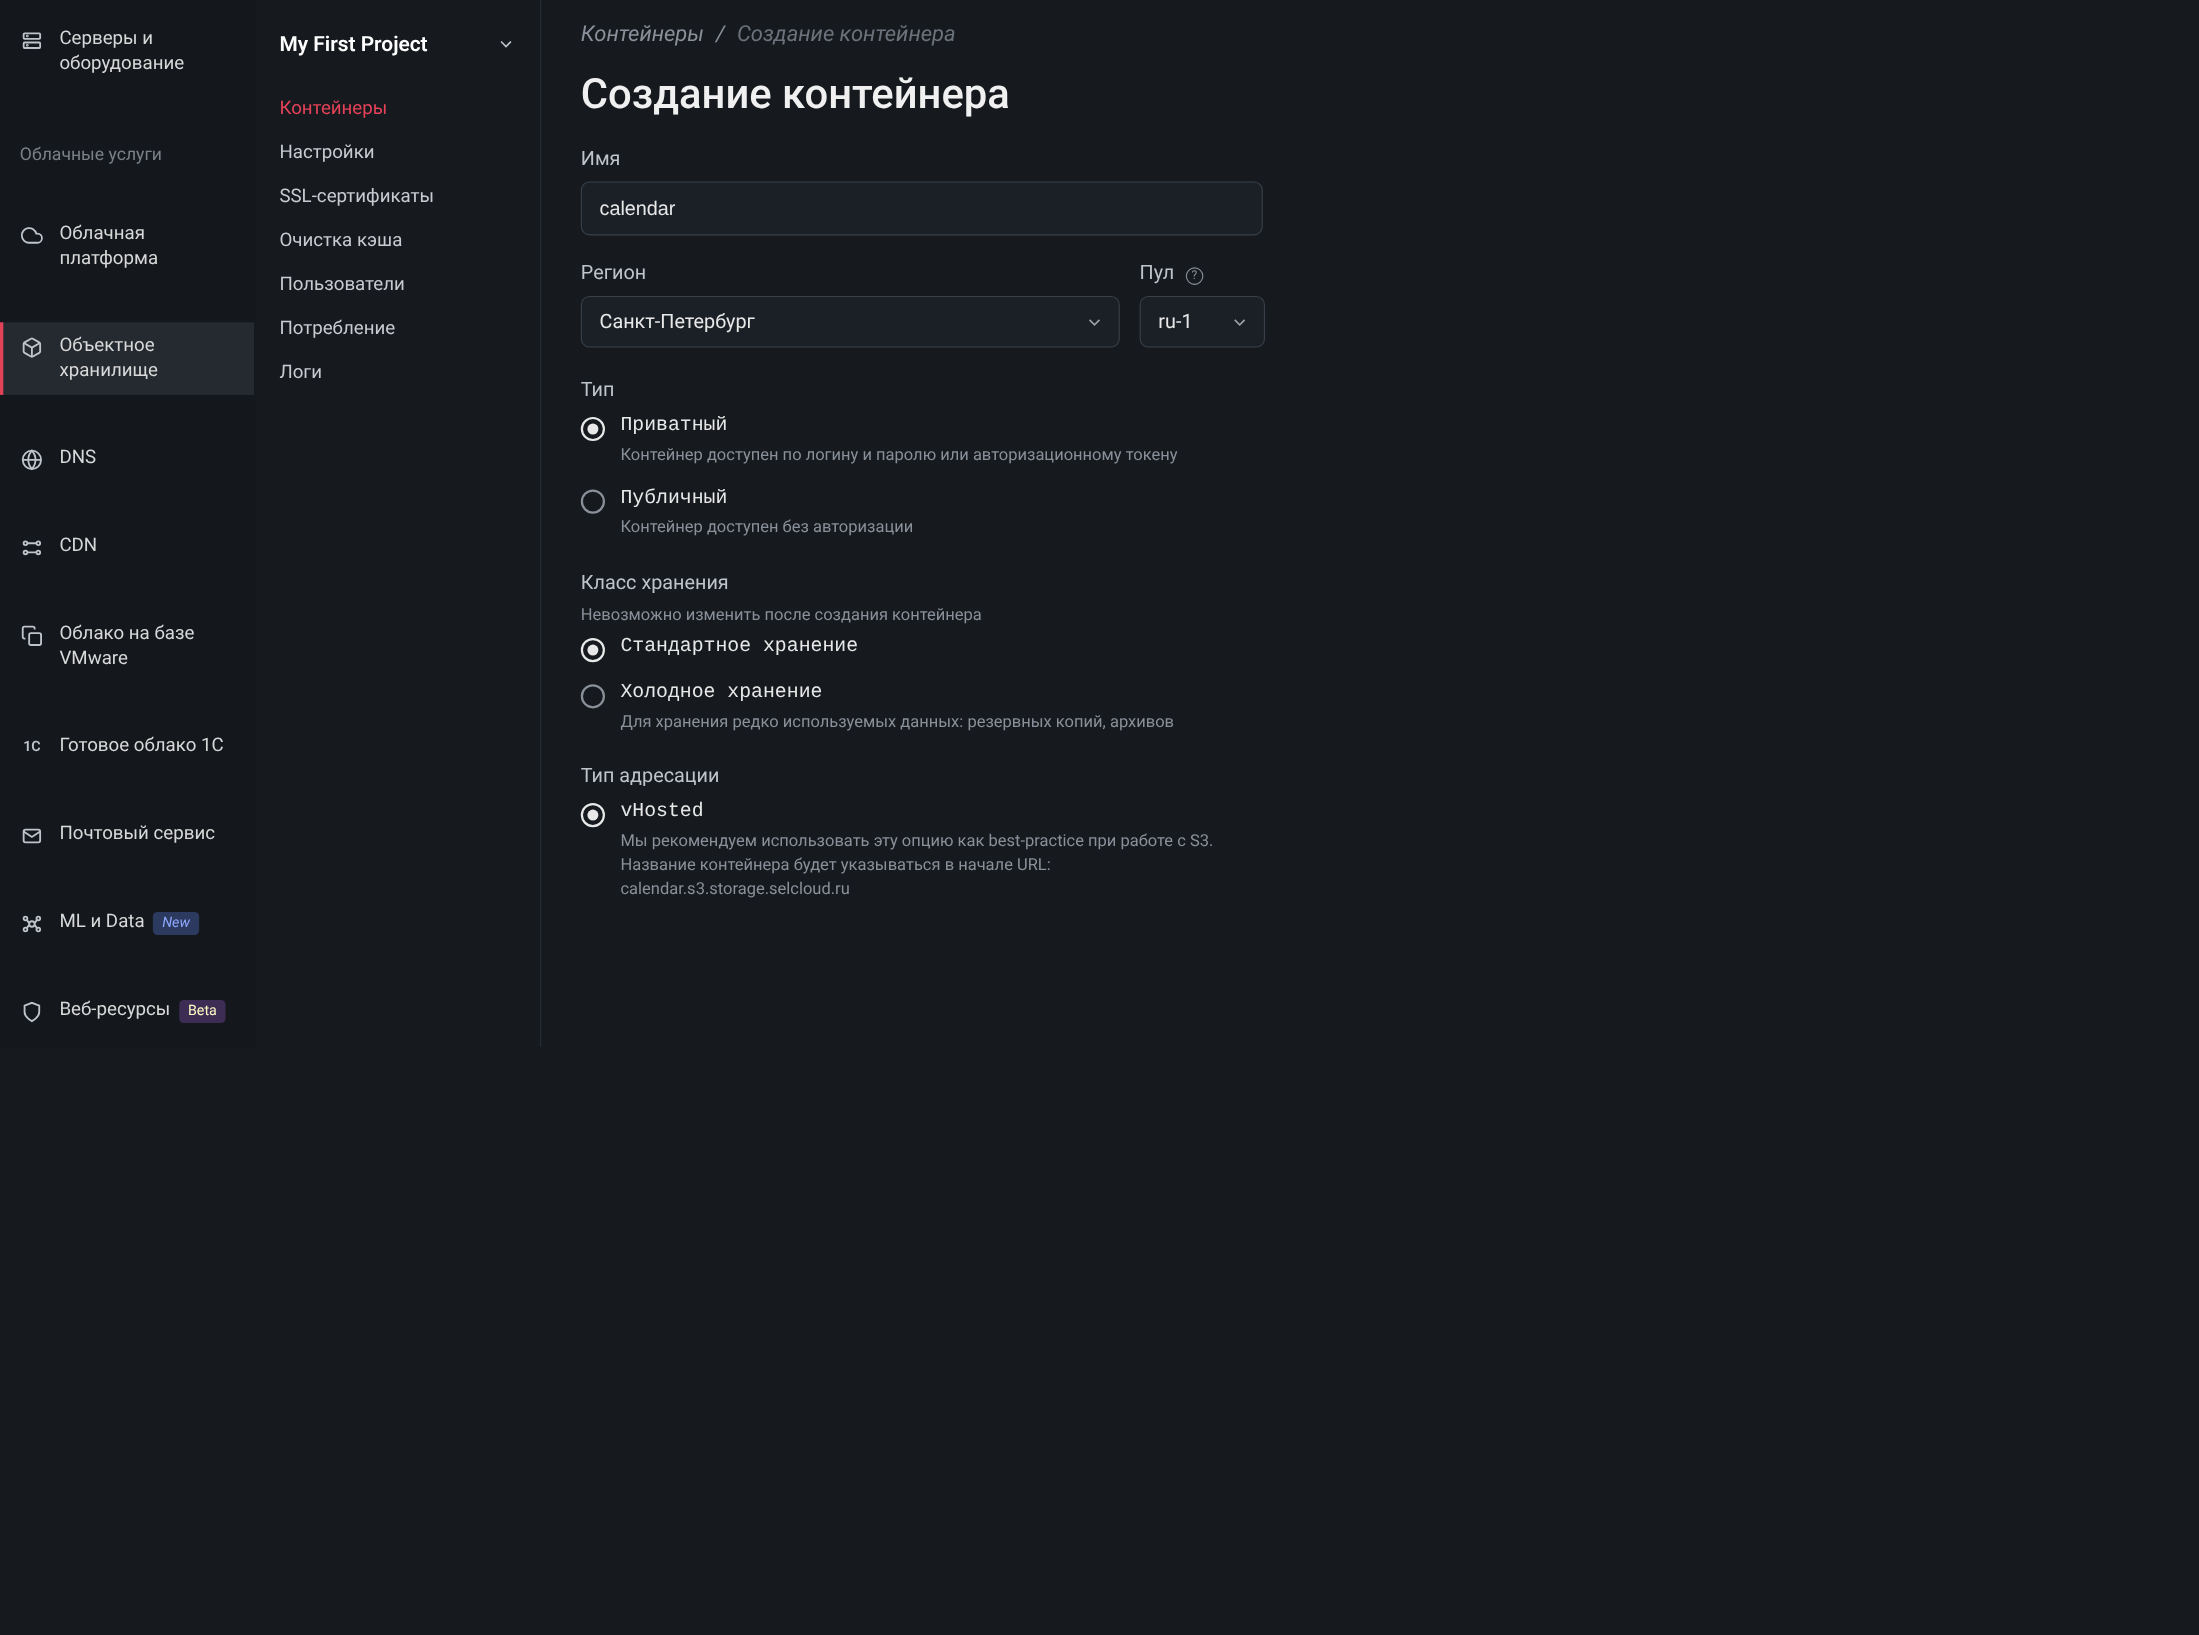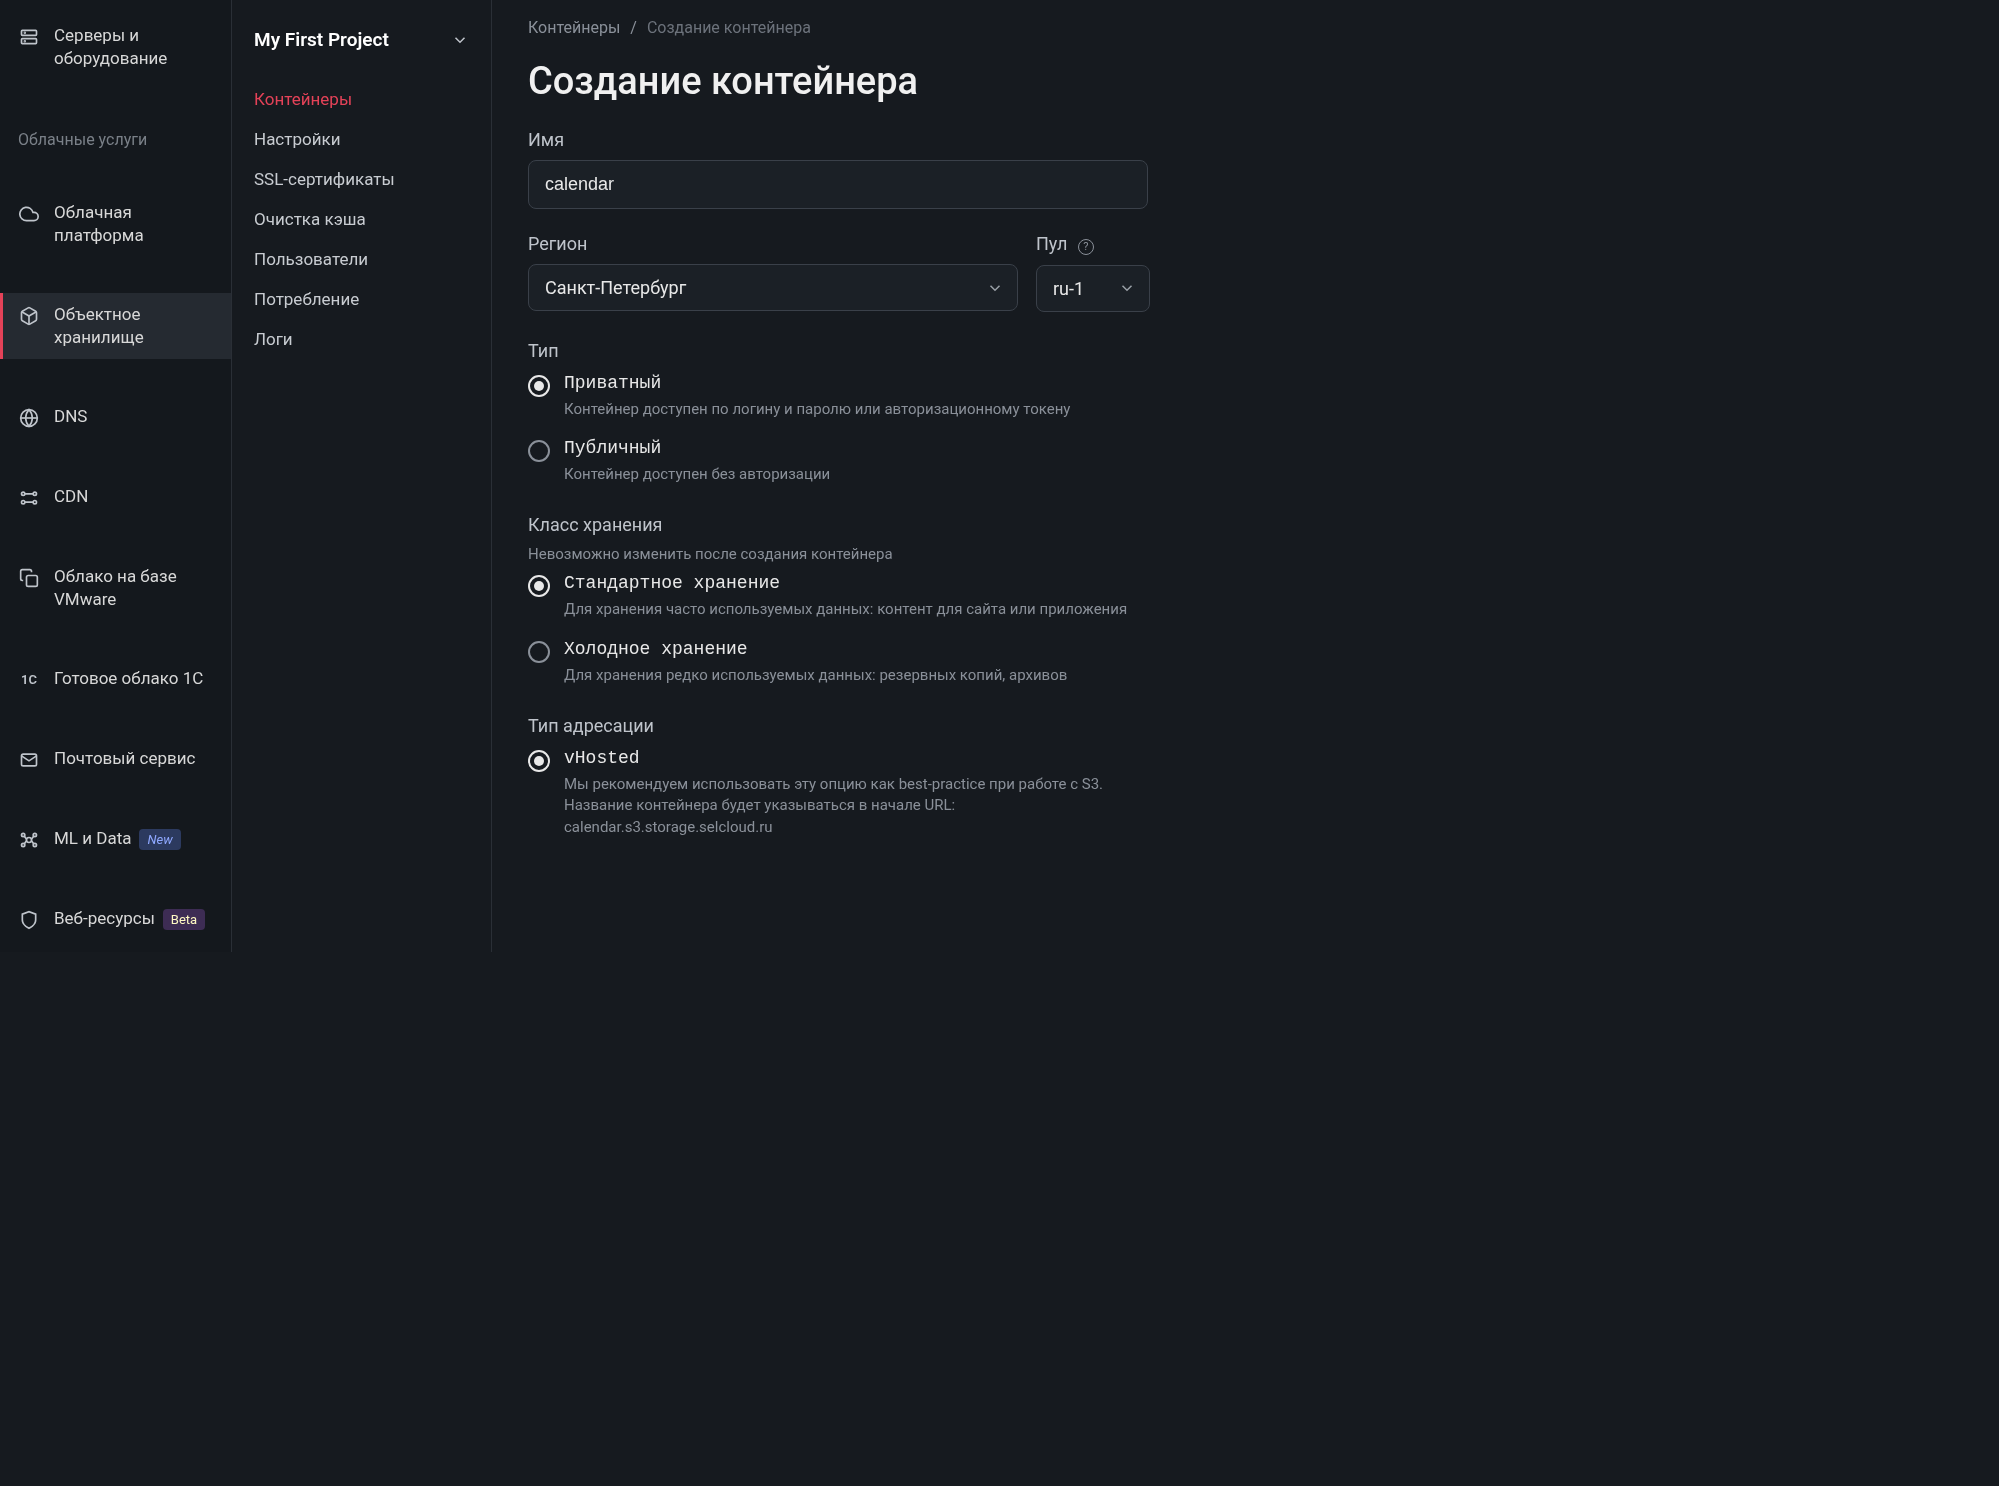--- a/index.html
+++ b/index.html
@@ -101,22 +101,23 @@
 }
 .sidebar-sub .sub-item.active { color: #e44258; }
 
 .main {
   flex: 1;
   padding: 18px 36px 28px;
   overflow-y: auto;
 }
 .breadcrumb {
   color: #8a9099;
-  font-size: 16px;
+  font-size: 20px;
   margin-bottom: 22px;
+  font-style: italic;
 }
 .breadcrumb .current { color: #6c727b; }
 .page-title {
   font-size: 38px;
   font-weight: 500;
   color: #f0f0f0;
   margin-bottom: 26px;
 }
 .field-label {
   font-size: 18px;
@@ -435,21 +436,20 @@
     </div>
   </div>
 
   <div class="section">
     <label class="field-label">Класс хранения</label>
     <div class="field-sub">Невозможно изменить после создания контейнера</div>
     <div class="radio-opt" style="margin-top:6px;">
       <div class="radio-circle selected"></div>
       <div class="radio-body">
         <div class="radio-label">Стандартное хранение</div>
-        <div class="radio-desc">Для хранения часто используемых данных: контент для сайта или приложения</div>
       </div>
     </div>
     <div class="radio-opt" style="margin-top:18px;">
       <div class="radio-circle"></div>
       <div class="radio-body">
         <div class="radio-label">Холодное хранение</div>
         <div class="radio-desc">Для хранения редко используемых данных: резервных копий, архивов</div>
       </div>
     </div>
   </div>

